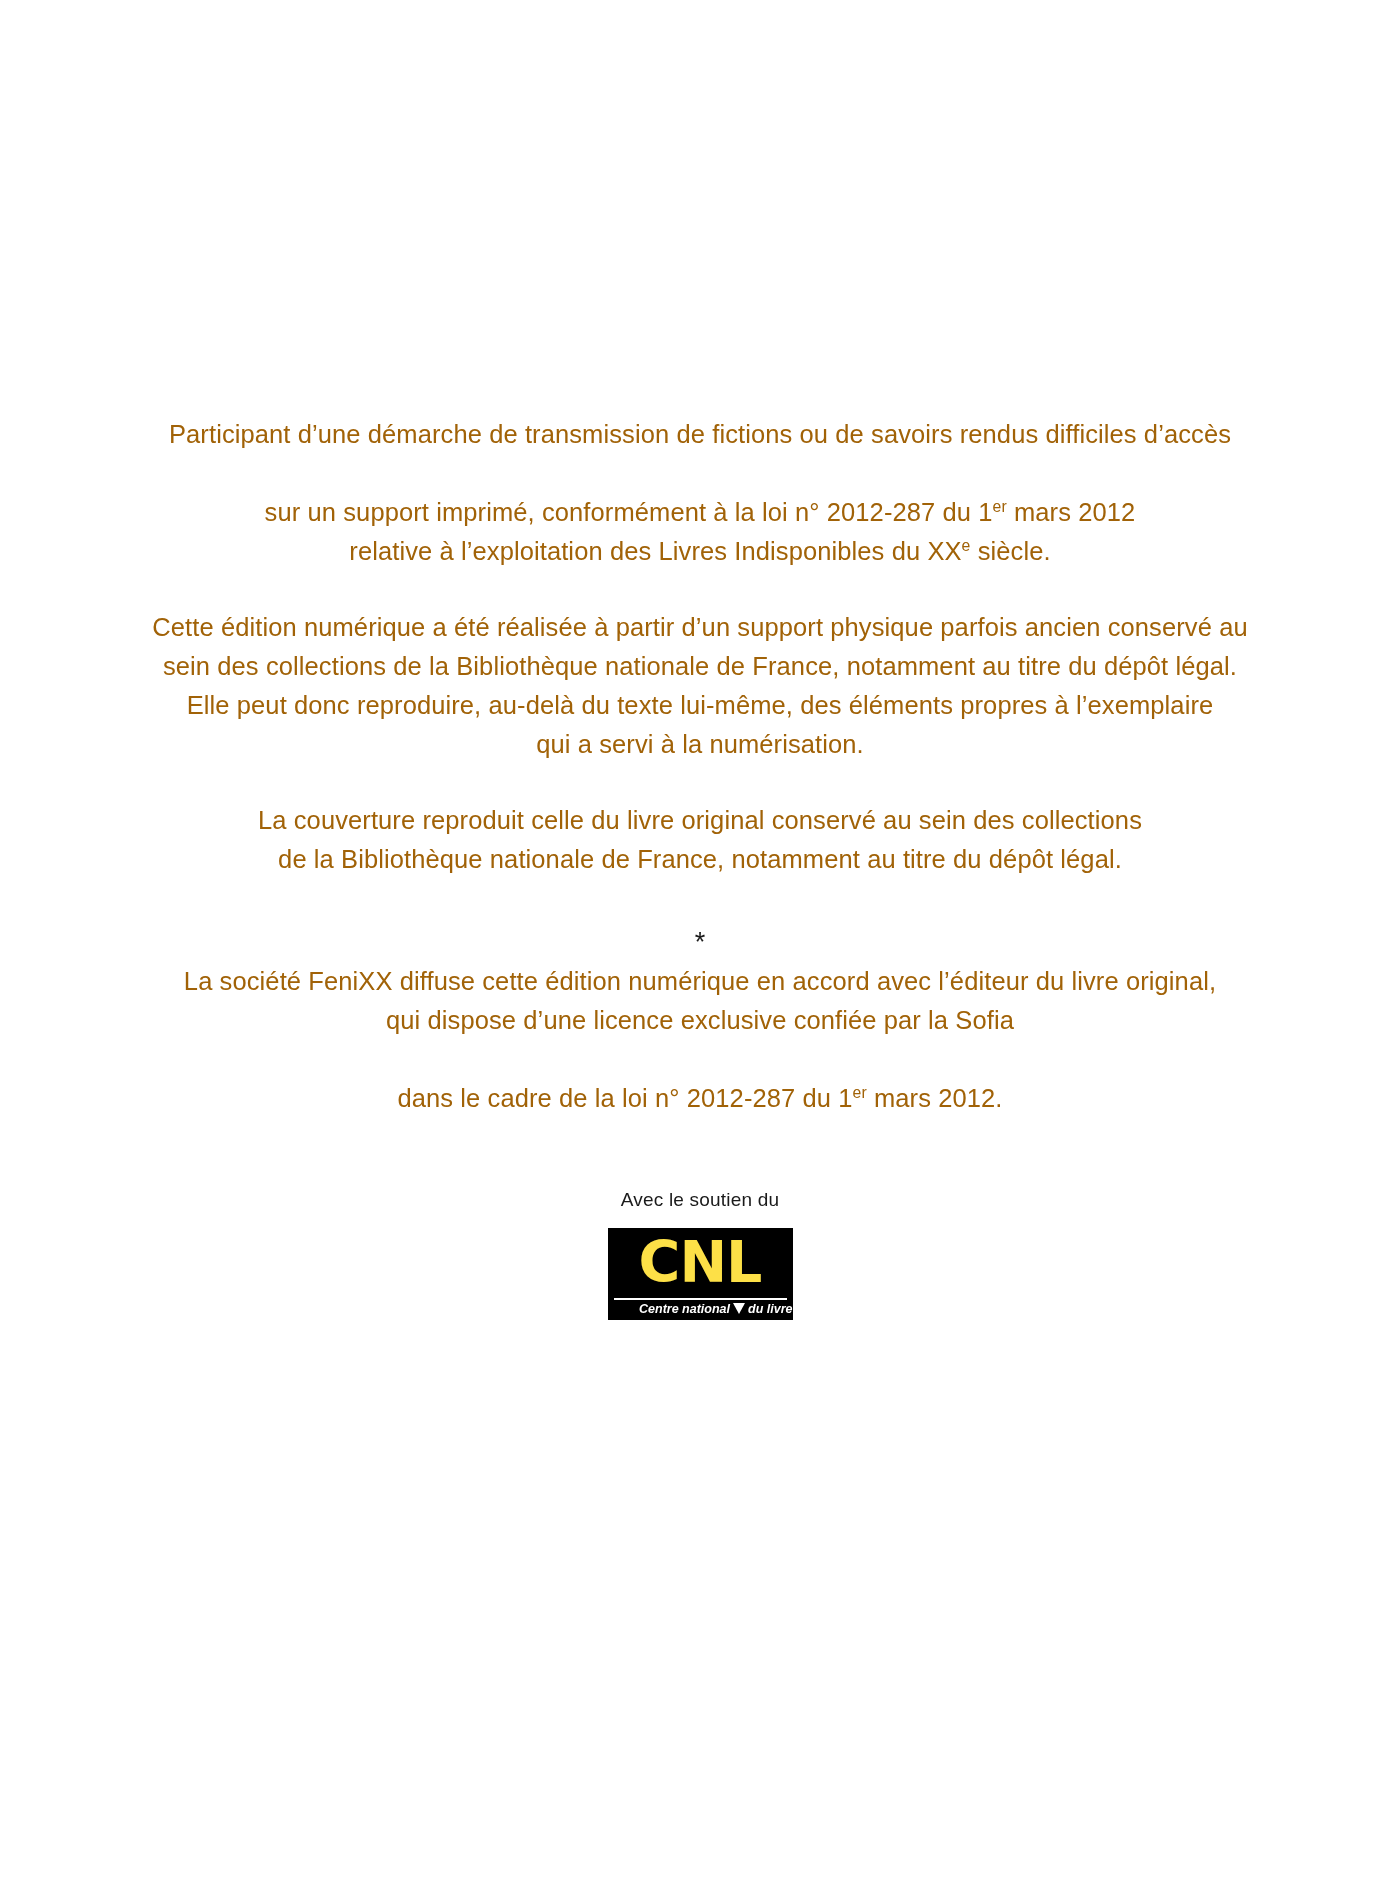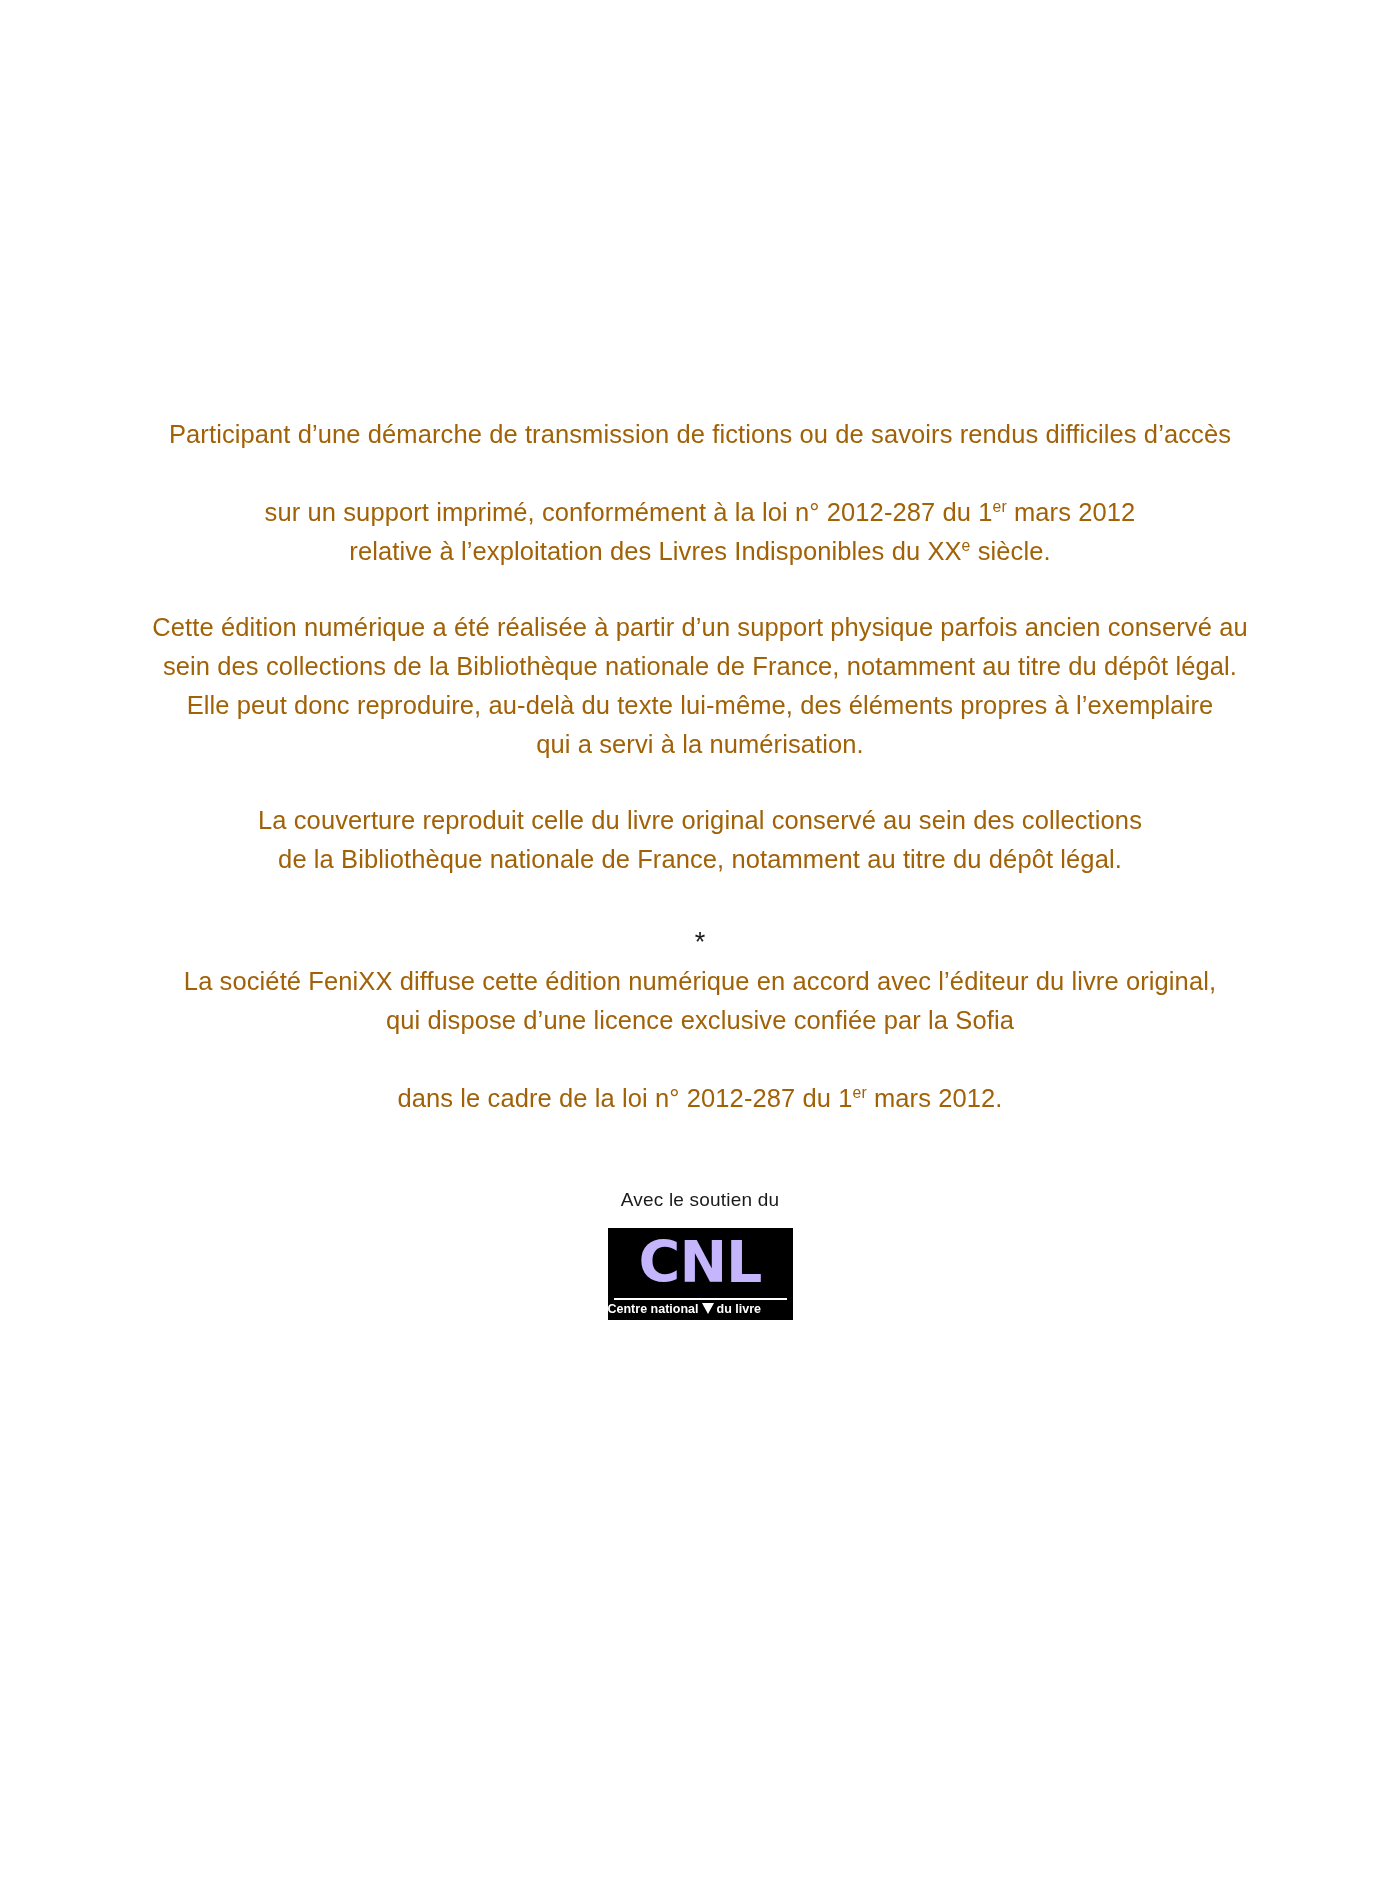--- a/index.html
+++ b/index.html
@@ -87,21 +87,21 @@
     position: relative;
     display: block;
   }
 
   .cnl-main {
     position: absolute;
     top: 4px;
     left: 0;
     right: 0;
     height: 60px;
-    color: #c4b5fd;
+    color: #fde047;
     font-family: "DejaVu Sans", sans-serif;
     font-weight: bold;
     font-size: 57px;
     line-height: 60px;
     letter-spacing: -1px;
     text-align: center;
   }
 
   .cnl-bar {
     position: absolute;
@@ -116,22 +116,23 @@
     position: absolute;
     bottom: 2px;
     left: 0;
     right: 0;
     height: 18px;
     color: #ffffff;
     font-family: "Liberation Sans", sans-serif;
     font-weight: bold;
     font-size: 12.5px;
     line-height: 18px;
-    text-align: left;
+    text-align: right;
     white-space: nowrap;
+    font-style: italic;
   }
 
   .cnl-sub .tick {
     display: inline-block;
     width: 0;
     height: 0;
     border-left: 6px solid transparent;
     border-right: 6px solid transparent;
     border-top: 11px solid #ffffff;
     margin: 0 3px -1px 3px;

